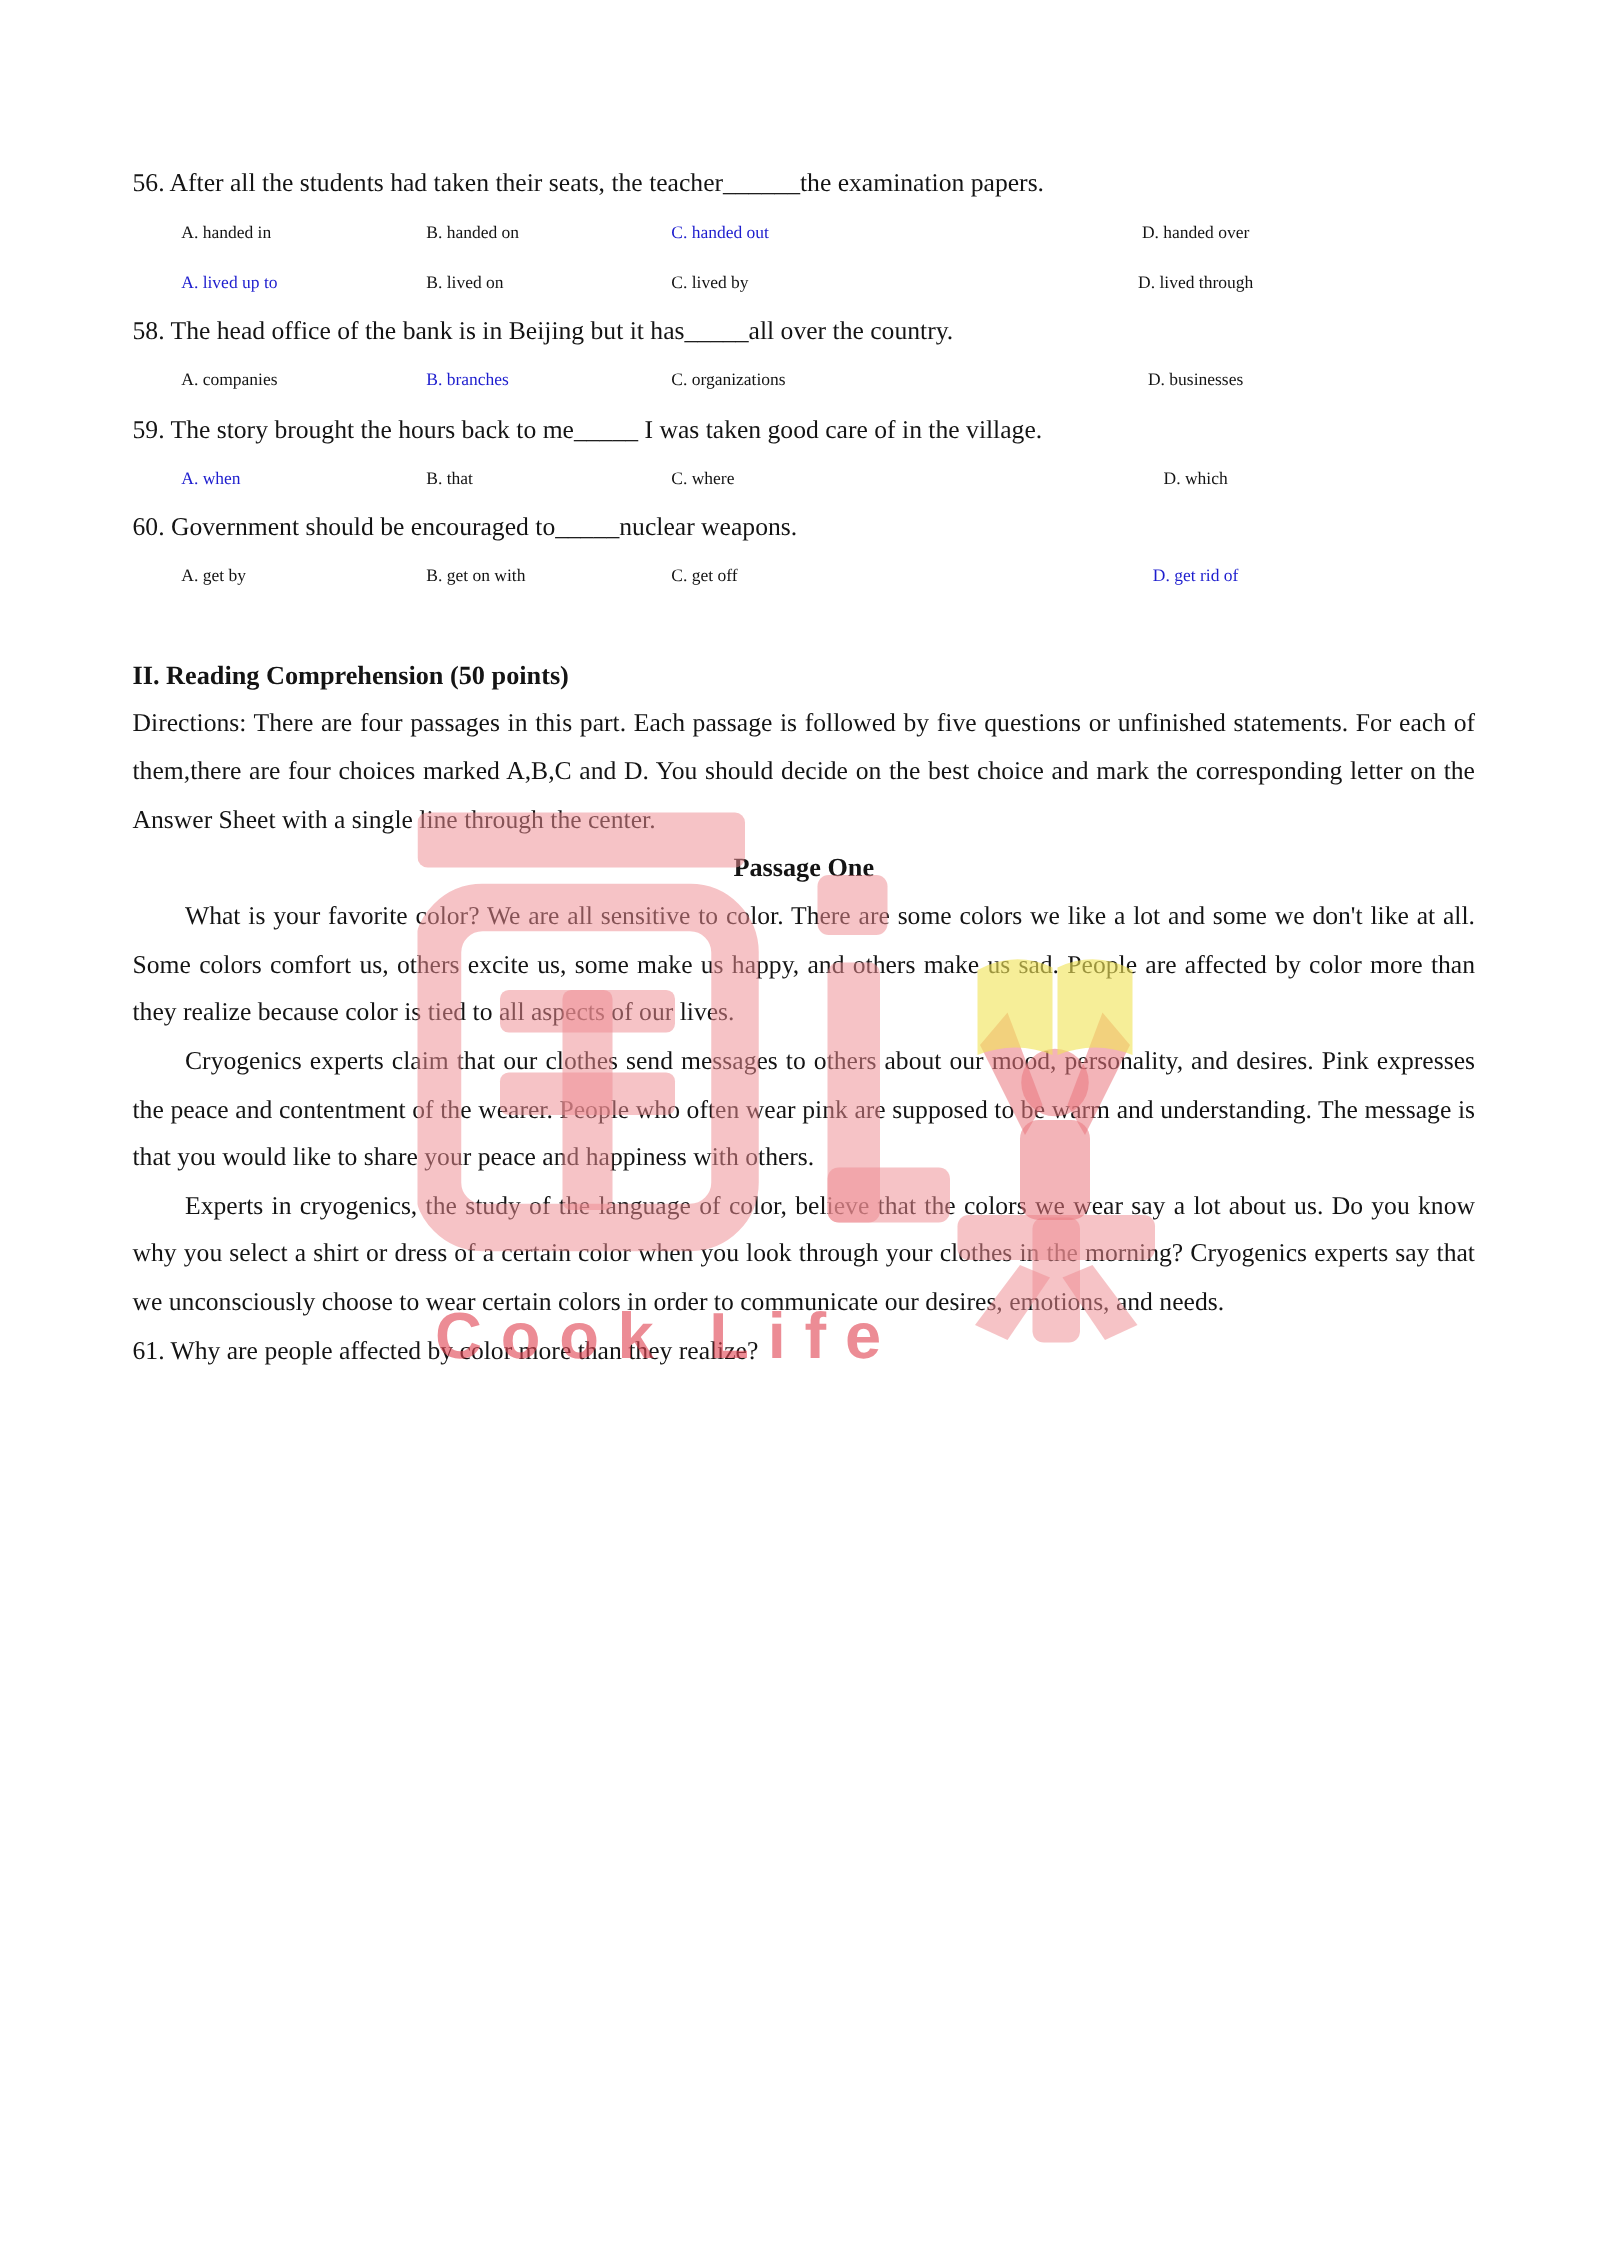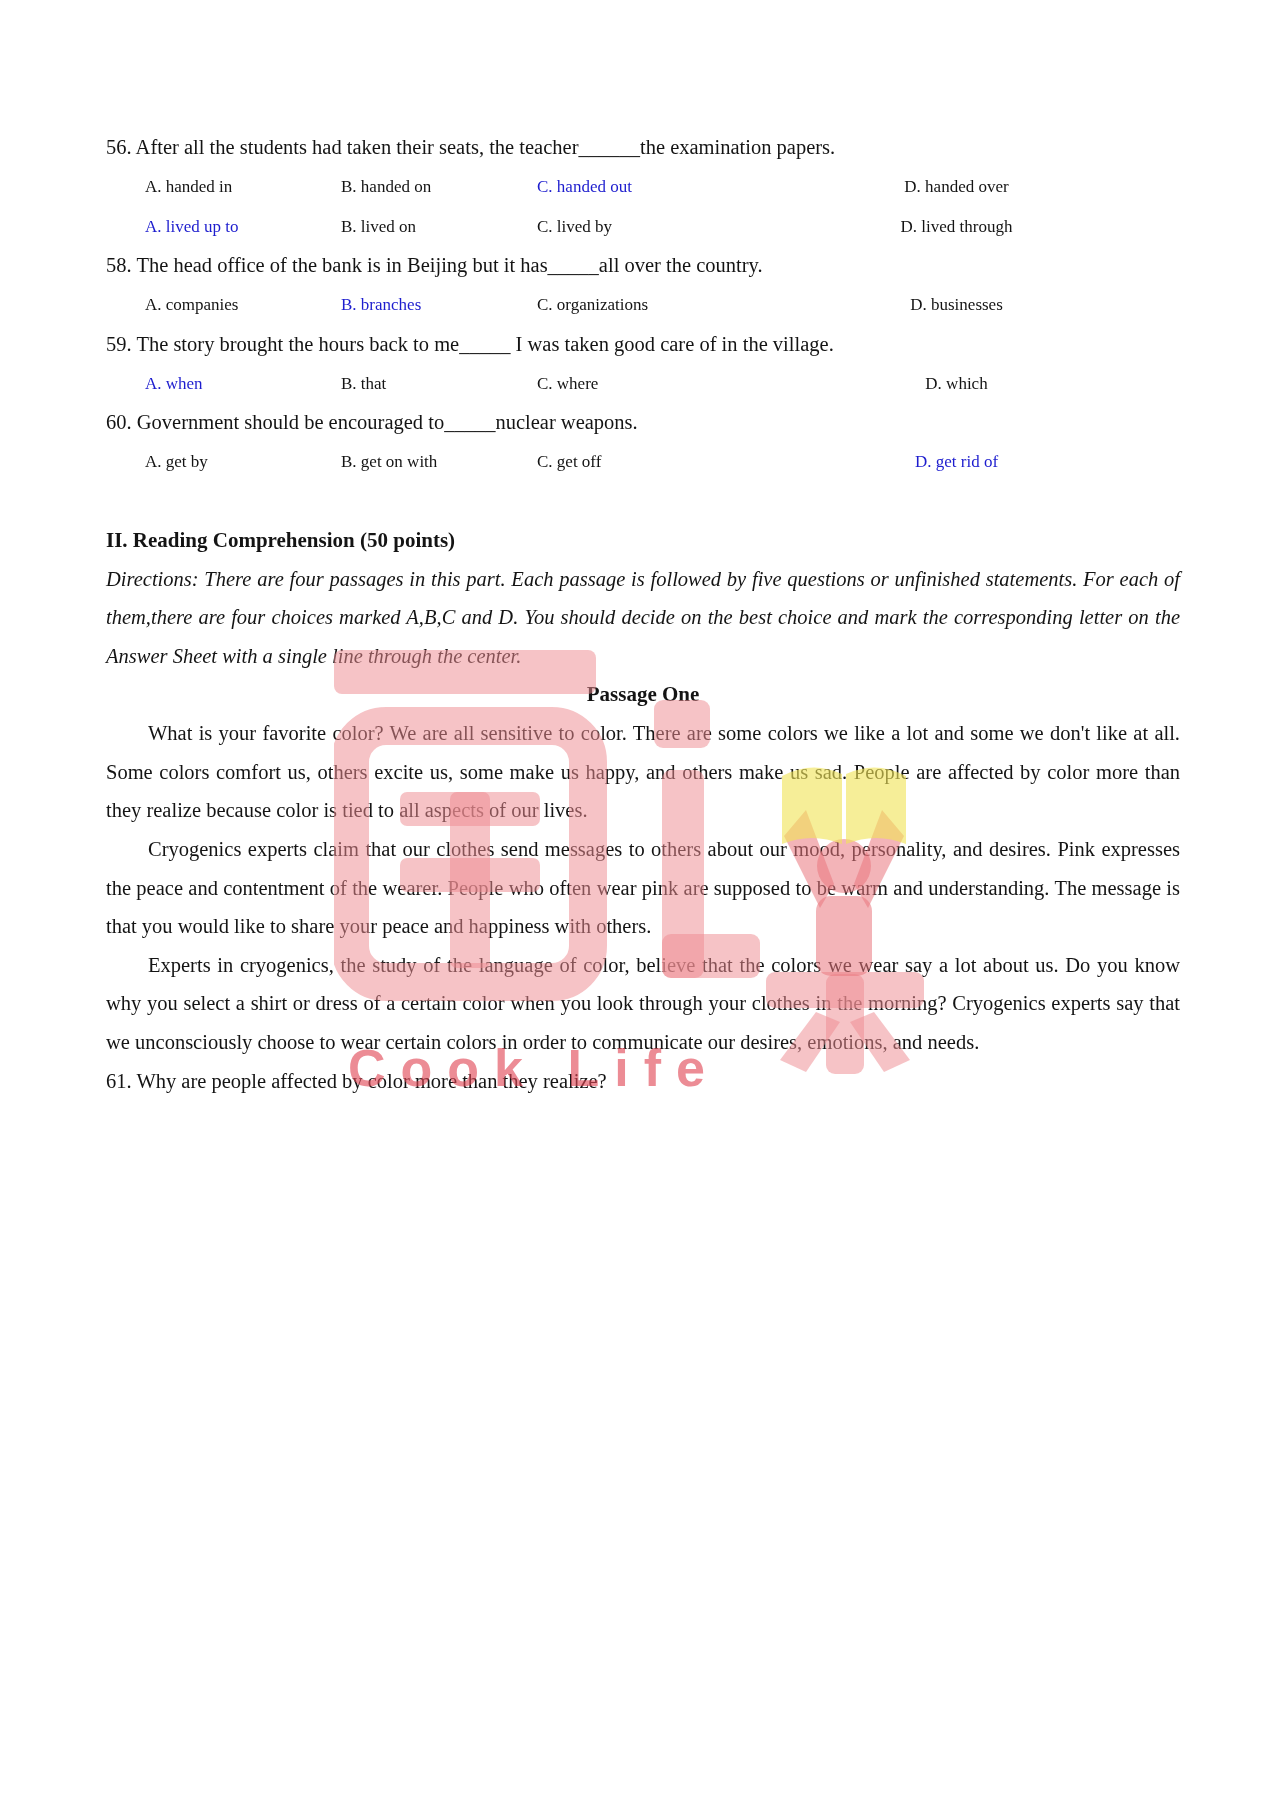--- a/index.html
+++ b/index.html
@@ -6,28 +6,28 @@
   body{
     width:1280px;height:1810px;background:#ffffff;overflow:hidden;position:relative;
     font-family:"Liberation Serif","DejaVu Serif",serif;color:#141414;
   }
   .page{position:relative;width:1280px;height:1396px;}
   .content{position:relative;z-index:1;padding:128px 100px 0 106px;}
 
   
   .question{margin:0;}
   .q-stem{font-size:20.5px;line-height:39px;white-space:nowrap;}
-  .q-opts{display:flex;margin-left:39px;font-size:17px;line-height:39.5px;}
+  .q-opts{display:flex;margin-left:39px;font-size:14px;line-height:39.5px;}
   .q-opts .opt{flex:0 0 196px;white-space:nowrap;}
   .q-opts .opt:last-child{flex:1 1 auto;text-align:center;}
   .q-opts .opt.answer{color:var(--answer-blue,#1d1dce);}
 
   
   .section-title{font-size:21px;font-weight:bold;line-height:39px;margin-top:39px;font-family:Liberation Serif, serif;}
-  .directions{font-size:20.5px;line-height:38.6px;text-align:justify;margin:0;font-style:italic;}
+  .directions{font-size:20.5px;line-height:38.6px;text-align:justify;margin:0;}
   .passage-title{font-size:21px;font-weight:bold;text-align:center;line-height:39px;margin:0;}
   .para{font-size:20.5px;line-height:38.6px;text-align:justify;text-indent:42px;margin:0;}
   .q61{font-size:20.5px;line-height:39px;margin:0;}
 
   
   .wm{position:absolute;left:334px;top:640px;z-index:2;pointer-events:none;}
   .wm text{
     font-family:"Liberation Sans","DejaVu Sans",sans-serif;
     font-weight:bold;letter-spacing:15px;font-size:52px;
   }

